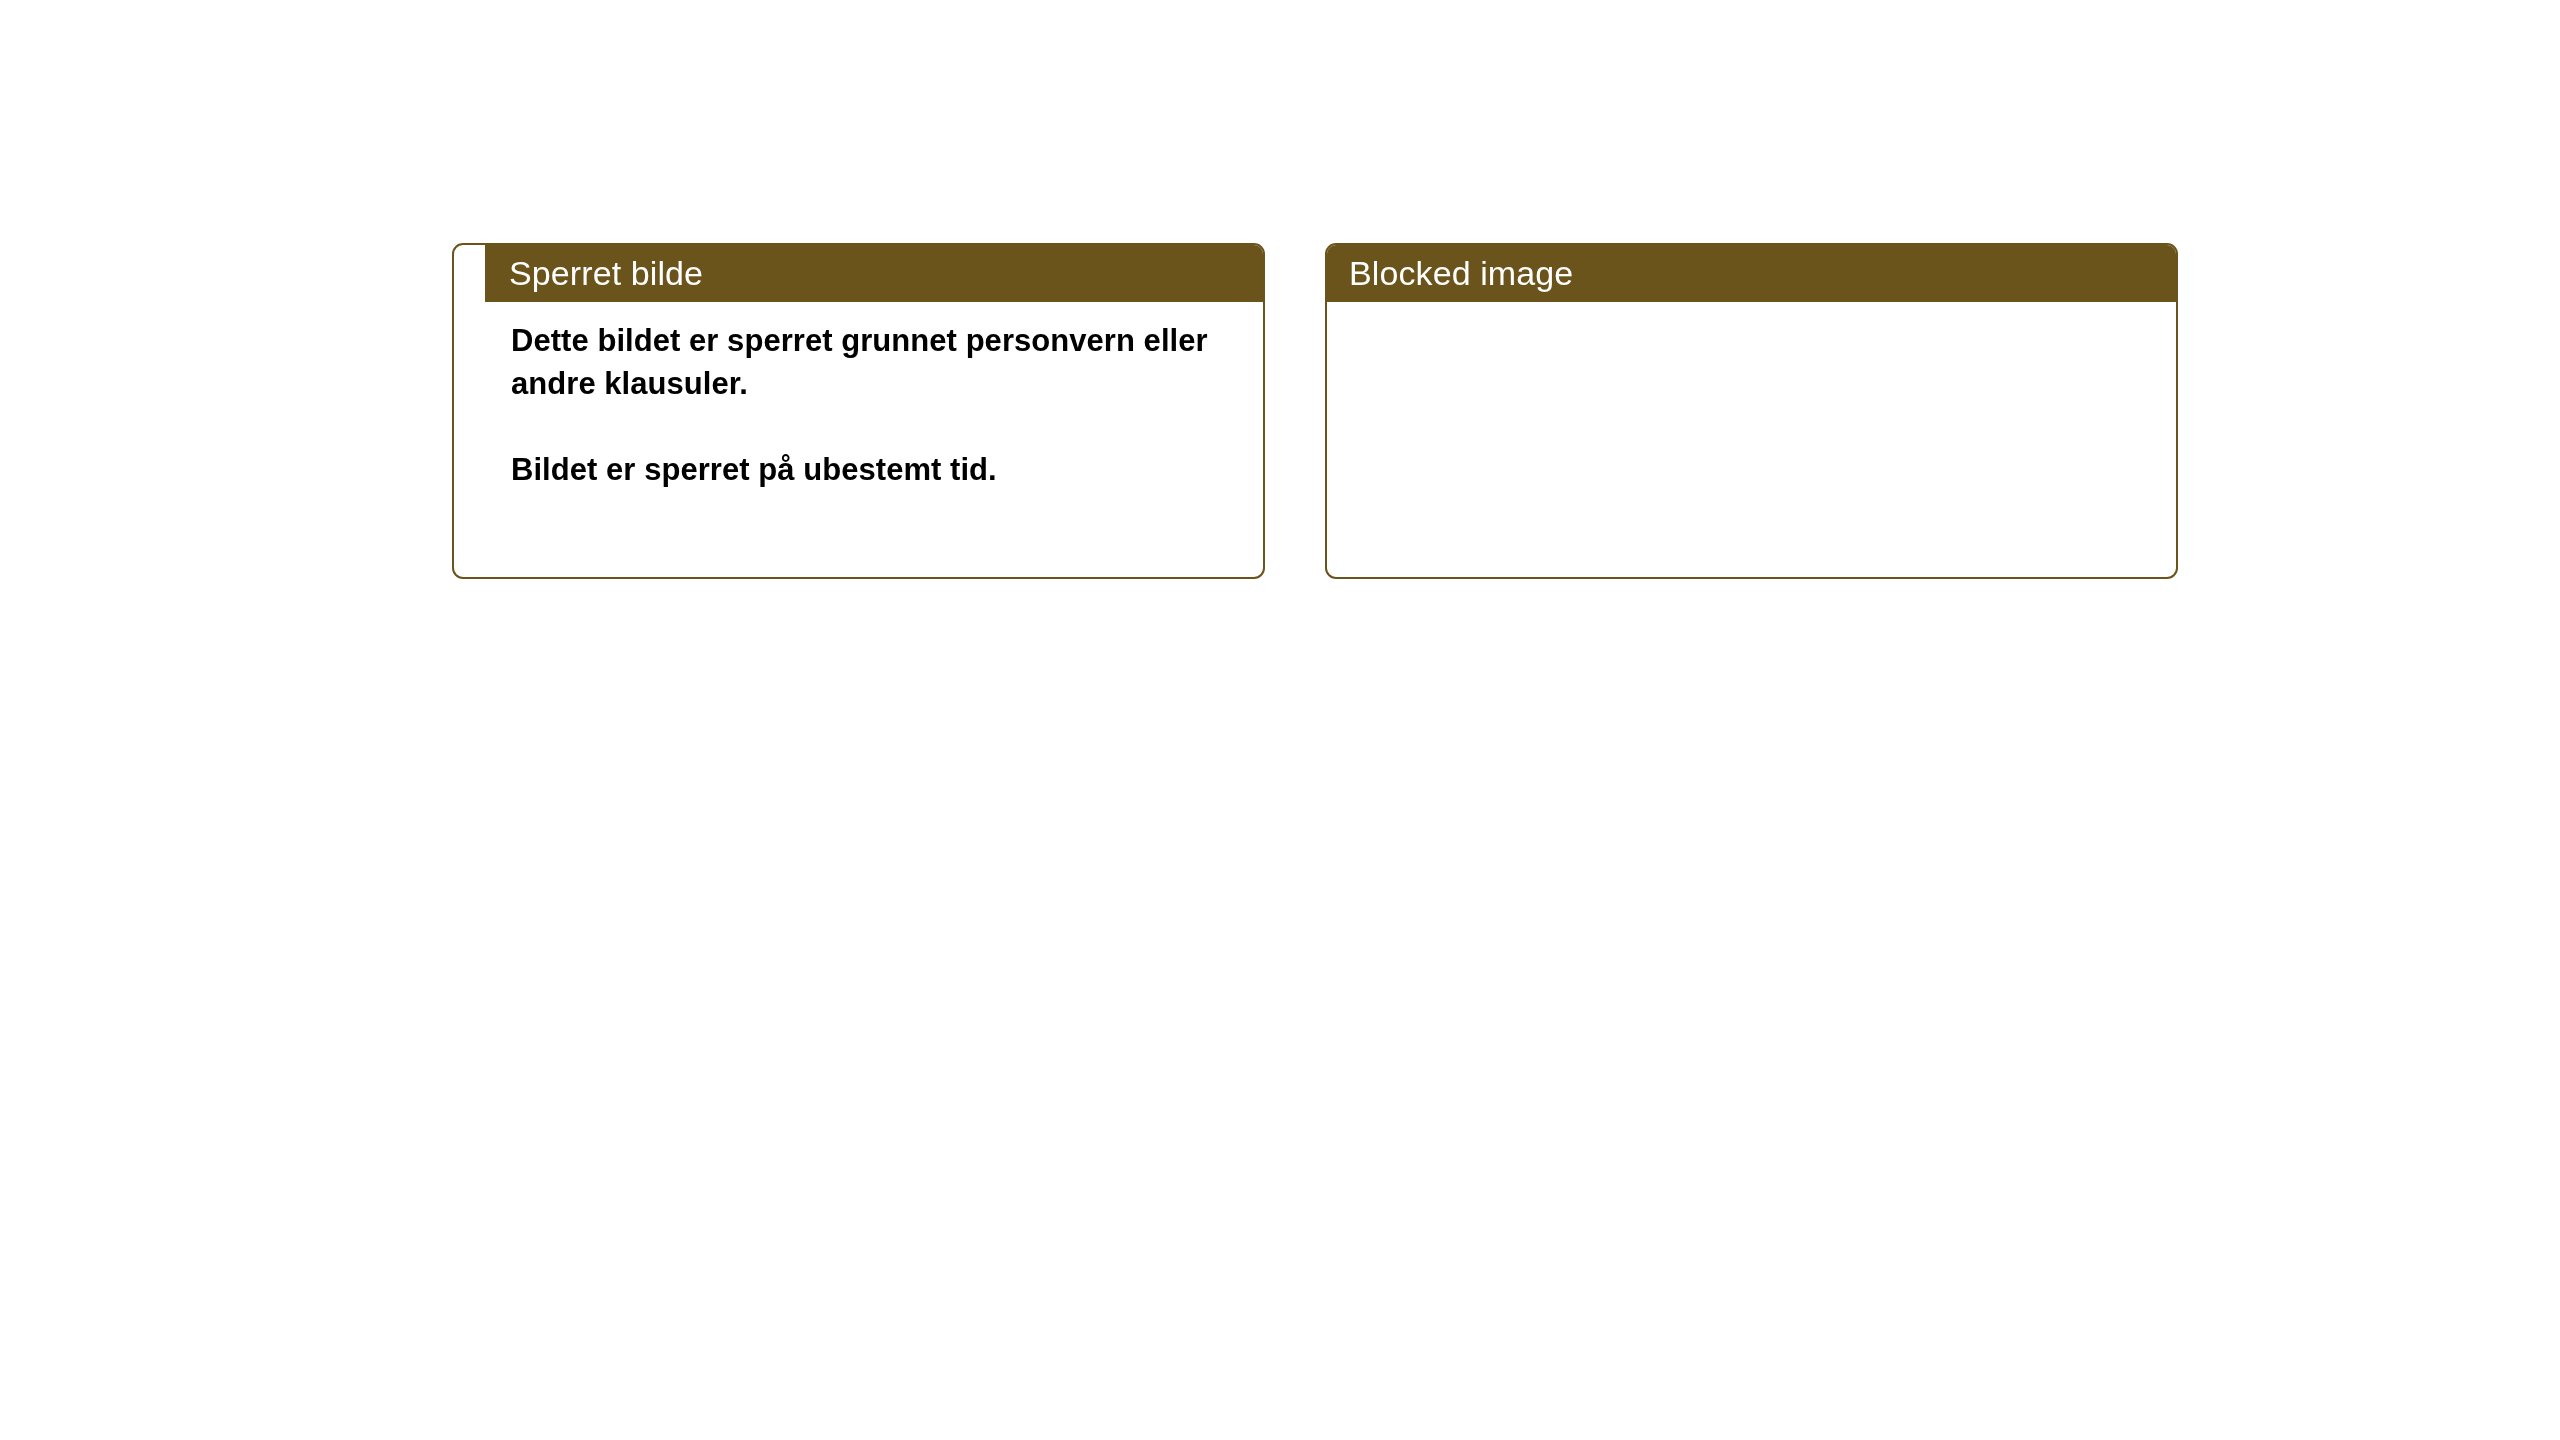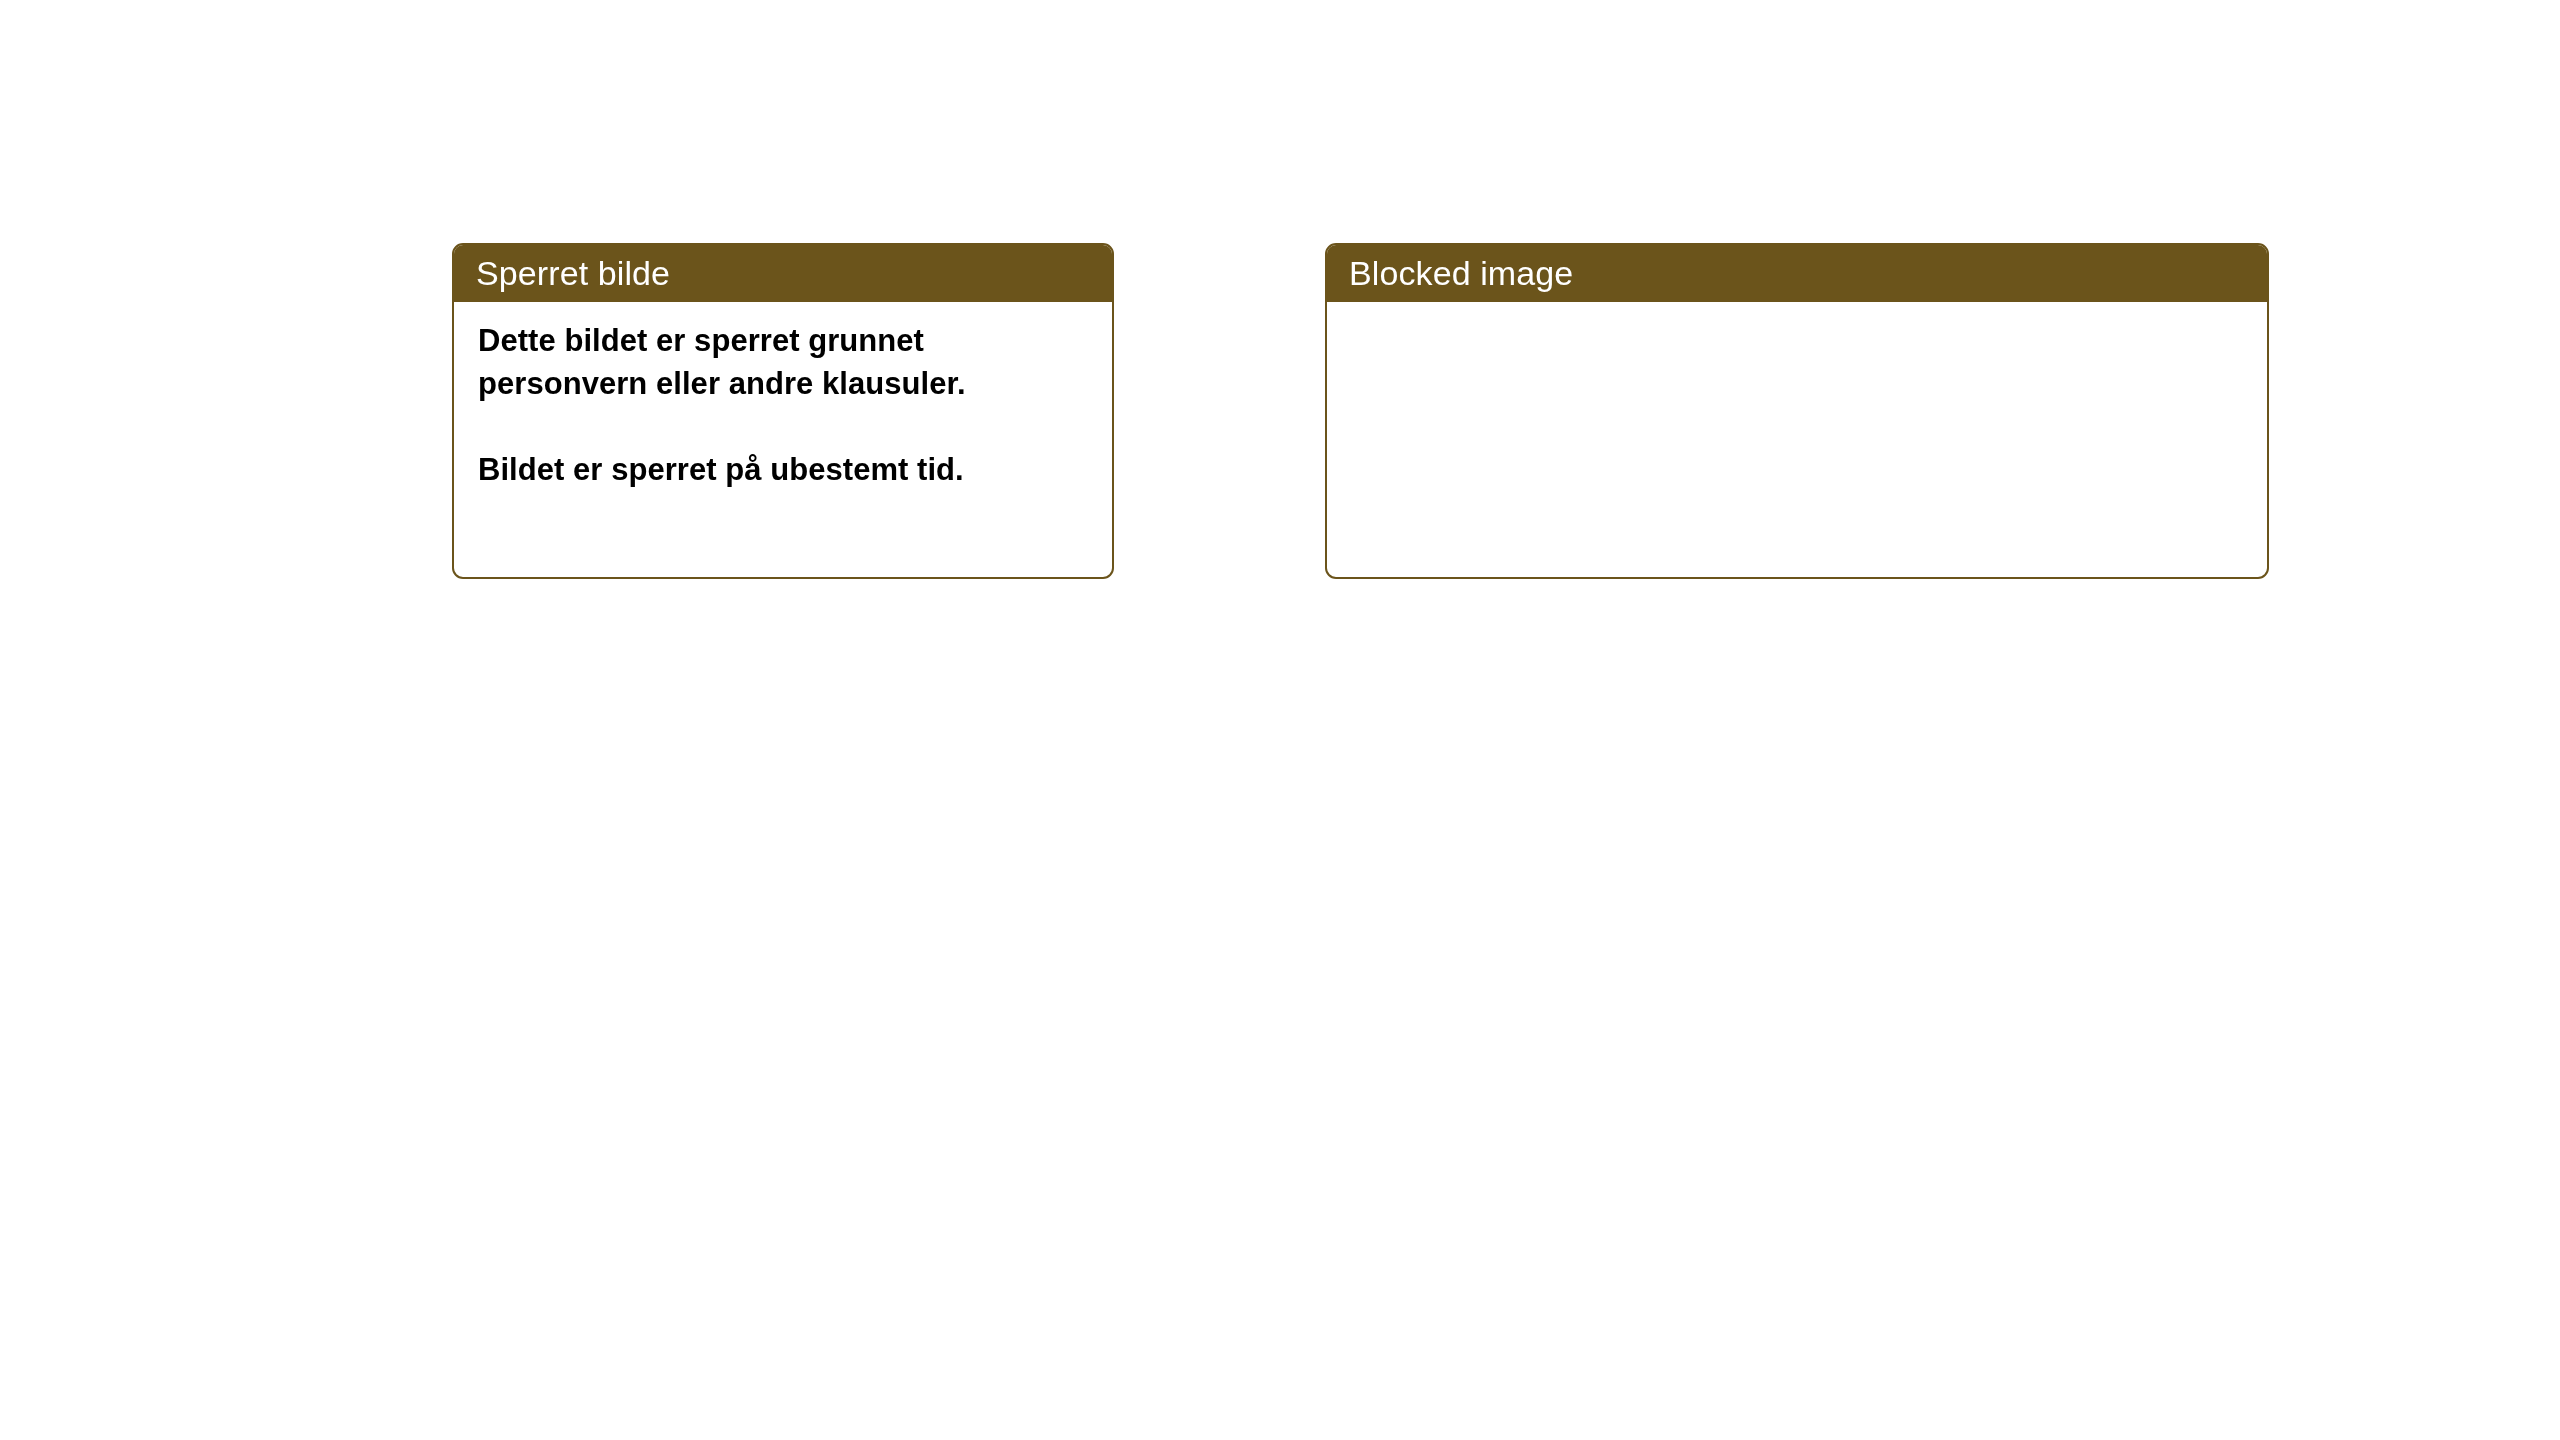--- a/index.html
+++ b/index.html
@@ -29,28 +29,29 @@
     box-sizing: border-box;
     background: #ffffff;
     border: 2px solid #6b541b;
     border-radius: 11px;
     overflow: hidden;
   }
 
   #panel-no {
     left: 452px;
     top: 243px;
-    width: 662px;
+    width: 813px;
     height: 336px;
+    padding-left: 33px;
   }
 
   #panel-en {
     left: 1325px;
     top: 243px;
-    width: 944px;
+    width: 853px;
     height: 336px;
   }
 
   .panel-header {
     box-sizing: border-box;
     height: 59px;
     background: #6b541b;
     margin: -2px -2px 0 -2px;
     padding: 0 0 0 24px;
     display: flex;

